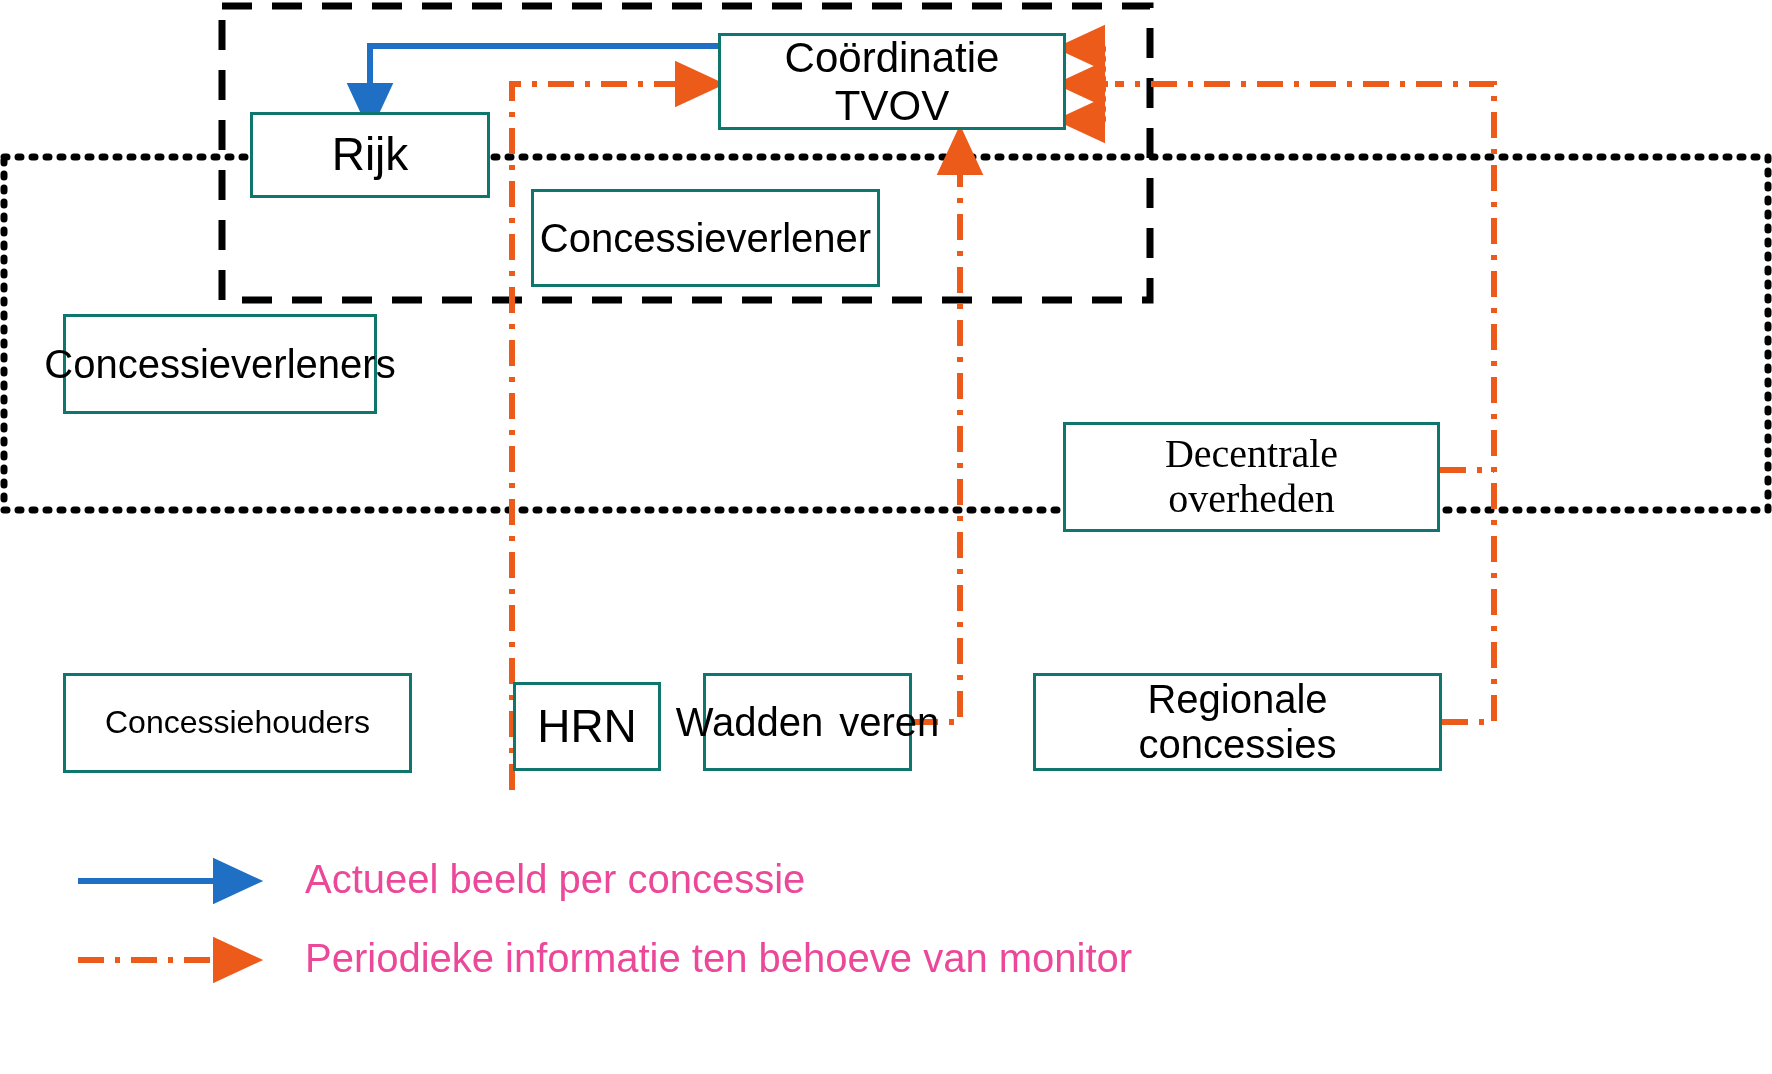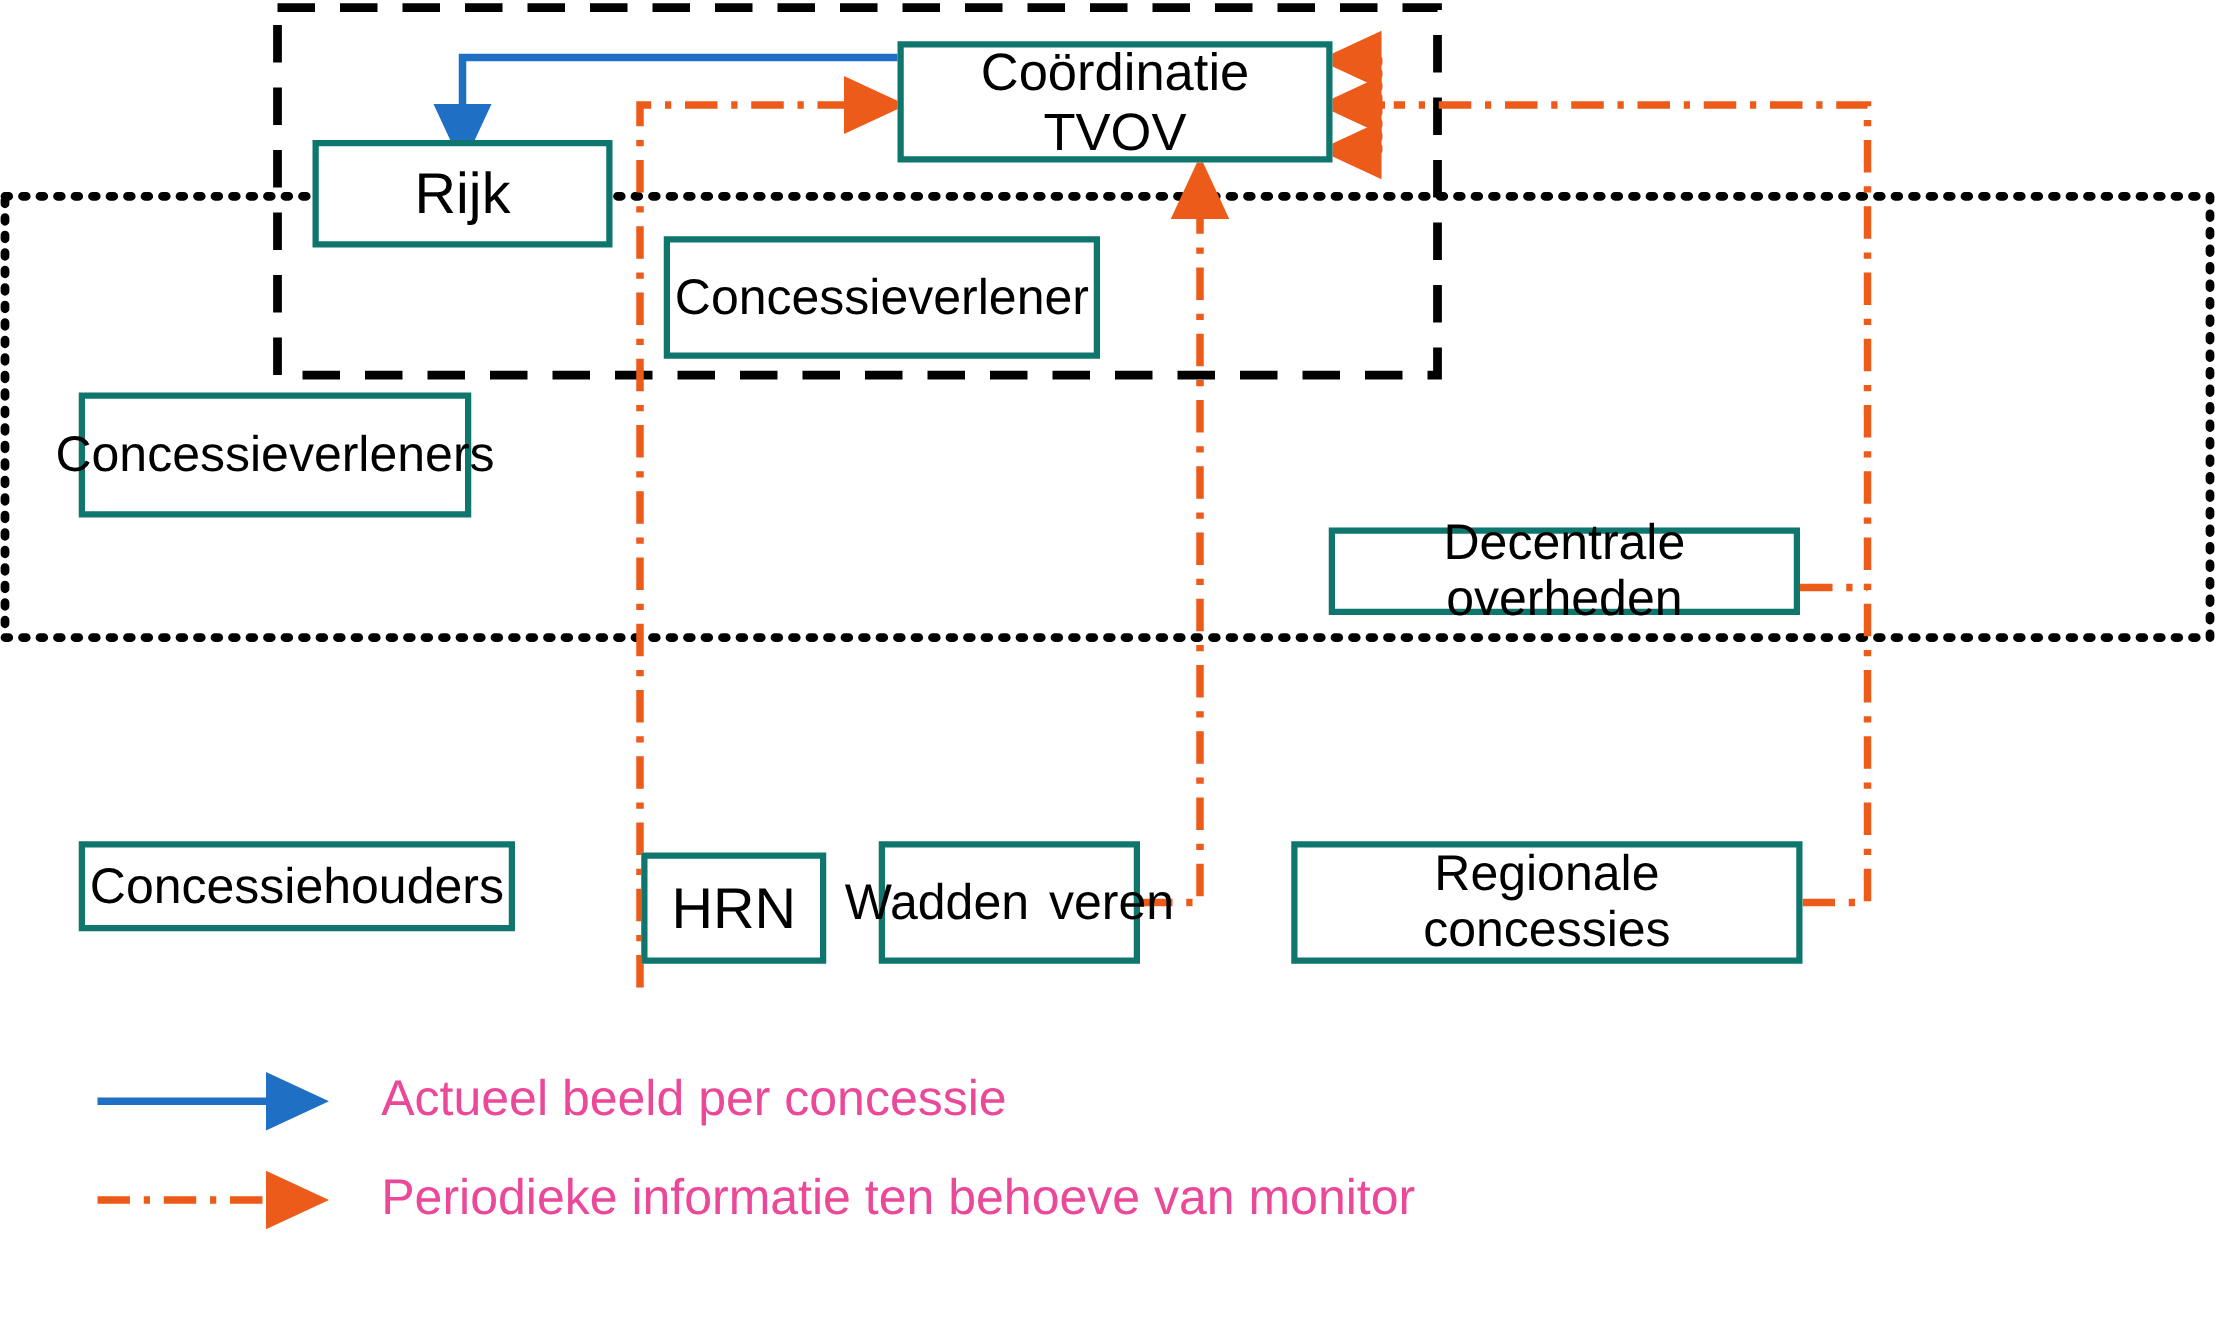--- a/index.html
+++ b/index.html
@@ -19,21 +19,21 @@
     position: absolute;
     top: 0;
     left: 0;
     width: 1772px;
     height: 1074px;
   }
   .node {
     position: absolute;
     box-sizing: border-box;
     background: #ffffff;
-    border: 5px solid #0f766e;
+    border: 3px solid #0f766e;
     display: flex;
     align-items: center;
     justify-content: center;
     text-align: center;
     color: #000000;
     line-height: 1.12;
     z-index: 5;
   }
   .node span { display: block; padding: 0 8px; }
   .legend-label {
@@ -93,26 +93,26 @@
   </div>
 
   <div class="node" style="left:531px; top:189px; width:349px; height:98px; font-size:40px;">
     <span>Concessieverlener</span>
   </div>
 
   <div class="node" style="left:63px; top:314px; width:314px; height:100px; font-size:40px;">
     <span>Concessieverleners</span>
   </div>
 
-  <div class="node" style="left:1063px; top:422px; width:377px; height:70px; font-size:40px; flex-direction:column;">
+  <div class="node" style="left:1063px; top:422px; width:377px; height:110px; font-size:40px; flex-direction:column;font-family:Liberation Serif, serif;">
     <span>Decentrale</span>
     <span>overheden</span>
   </div>
 
-  <div class="node" style="left:63px; top:673px; width:349px; height:72px; font-size:40px;">
+  <div class="node" style="left:63px; top:673px; width:349px; height:100px; font-size:32px;">
     <span>Concessiehouders</span>
   </div>
 
   <div class="node" style="left:513px; top:682px; width:148px; height:89px; font-size:46px;">
     <span>HRN</span>
   </div>
 
   <div class="node" style="left:703px; top:673px; width:209px; height:98px; font-size:40px; flex-direction:row;">
     <span>Wadden</span>
     <span>veren</span>

